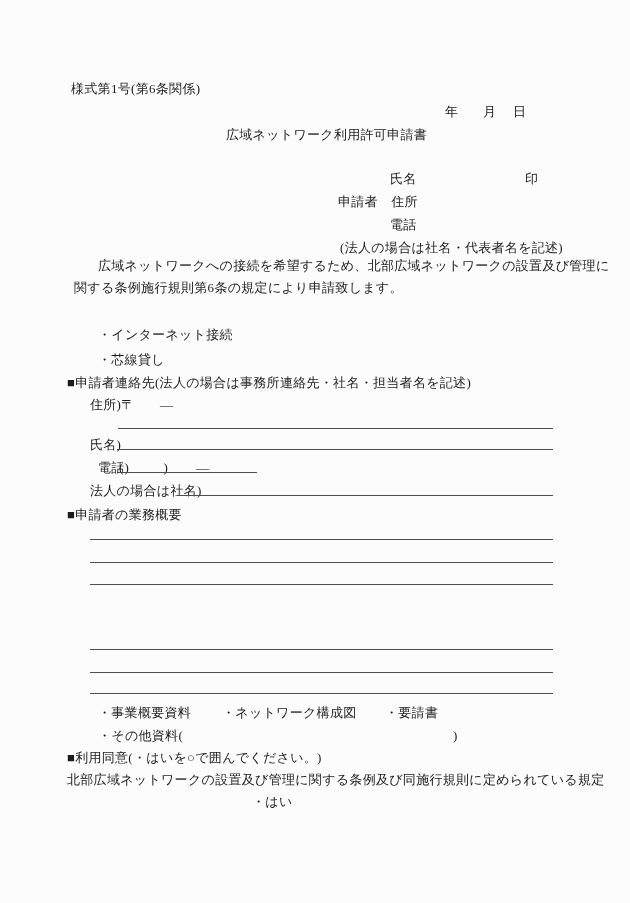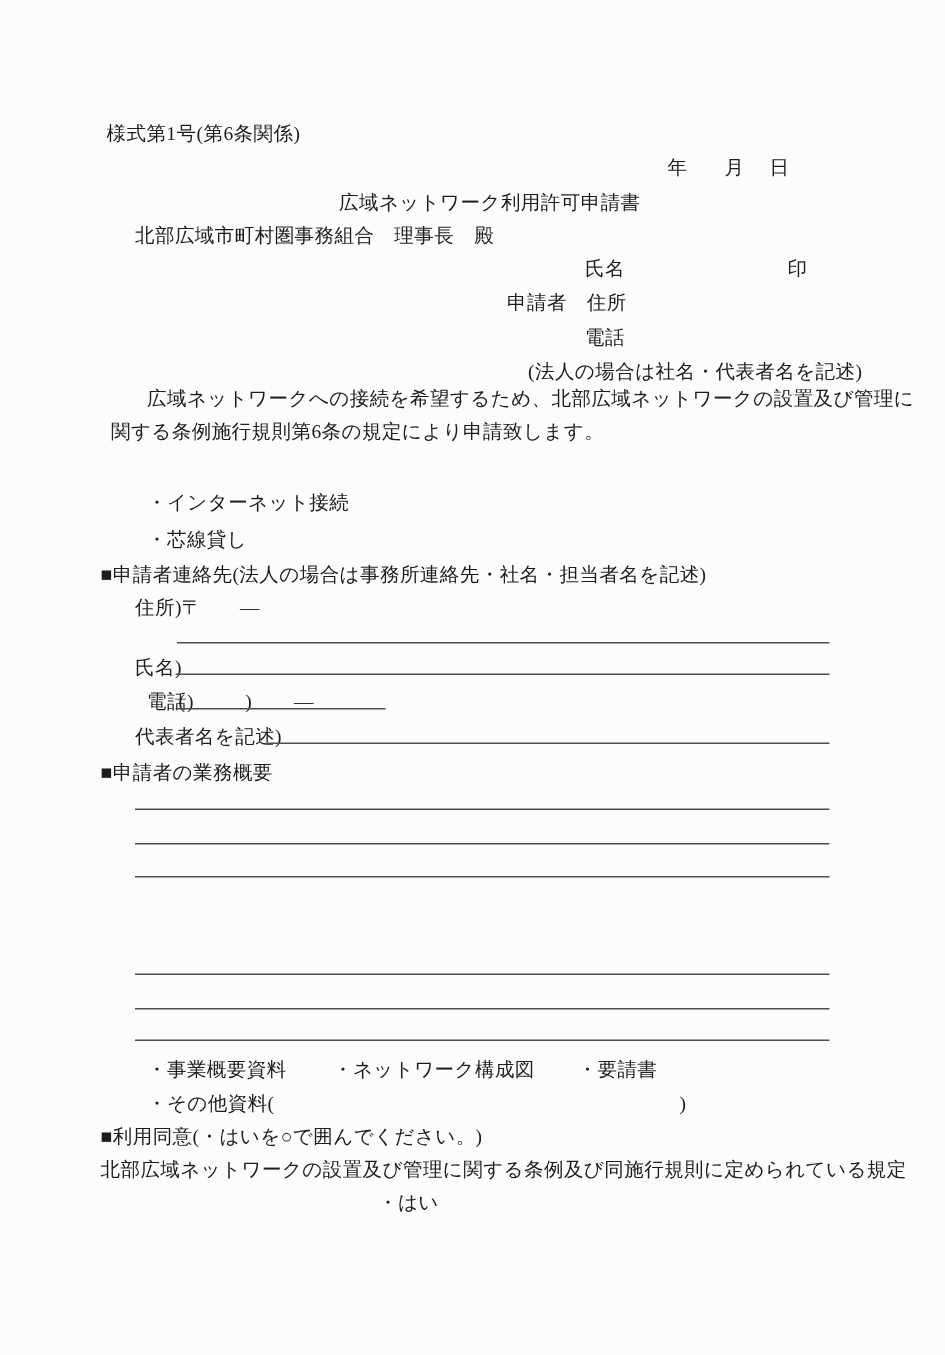--- a/index.html
+++ b/index.html
@@ -30,27 +30,26 @@
 <div class="page">
 
   <div class="t" style="left:71px;top:81px">様式第1号(第6条関係)</div>
 
   <div class="t" style="left:445px;top:104px">年</div>
   <div class="t" style="left:483px;top:104px">月</div>
   <div class="t" style="left:513px;top:104px">日</div>
 
   <div class="t" style="left:226px;top:127px">広域ネットワーク利用許可申請書</div>
 
-  <div class="t" style="left:90px;top:149px">北部広域市町村圏事務組合　理事長　殿</div>
 
   <div class="t" style="left:390px;top:171px">氏名</div>
   <div class="t" style="left:525px;top:171px">印</div>
   <div class="t" style="left:338px;top:194px">申請者　住所</div>
   <div class="t" style="left:390px;top:217px">電話</div>
-  <div class="t" style="left:352px;top:240px">(法人の場合は社名・代表者名を記述)</div>
+  <div class="t" style="left:340px;top:240px">(法人の場合は社名・代表者名を記述)</div>
 
   <div class="t" style="left:98px;top:258px">広域ネットワークへの接続を希望するため、北部広域ネットワークの設置及び管理に</div>
   <div class="t" style="left:74px;top:280px">関する条例施行規則第6条の規定により申請致します。</div>
 
   <div class="t" style="left:98px;top:327px">・インターネット接続</div>
   <div class="t" style="left:98px;top:352px">・芯線貸し</div>
 
   <div class="t" style="left:67px;top:375px">■申請者連絡先(法人の場合は事務所連絡先・社名・担当者名を記述)</div>
 
   <div class="t" style="left:90px;top:397px">住所)〒</div>
@@ -58,21 +57,21 @@
   <div class="ln" style="left:118px;top:428px;width:435px"></div>
 
   <div class="t" style="left:90px;top:437px">氏名)</div>
   <div class="ln" style="left:117px;top:449px;width:436px"></div>
 
   <div class="t" style="left:98px;top:460px">電話)</div>
   <div class="t" style="left:119px;top:460px">(　　　)</div>
   <div class="t" style="left:196px;top:460px">―</div>
   <div class="ln" style="left:117px;top:472px;width:140px"></div>
 
-  <div class="t" style="left:90px;top:483px">代表者名を記述)</div>
+  <div class="t" style="left:90px;top:483px">法人の場合は社名)</div>
   <div class="ln" style="left:177px;top:495px;width:376px"></div>
 
   <div class="t" style="left:67px;top:507px">■申請者の業務概要</div>
   <div class="ln" style="left:90px;top:539px;width:463px"></div>
   <div class="ln" style="left:90px;top:562px;width:463px"></div>
   <div class="ln" style="left:90px;top:584px;width:463px"></div>
 
   <div class="ln" style="left:90px;top:649px;width:463px"></div>
   <div class="ln" style="left:90px;top:672px;width:463px"></div>
   <div class="ln" style="left:90px;top:693px;width:463px"></div>

